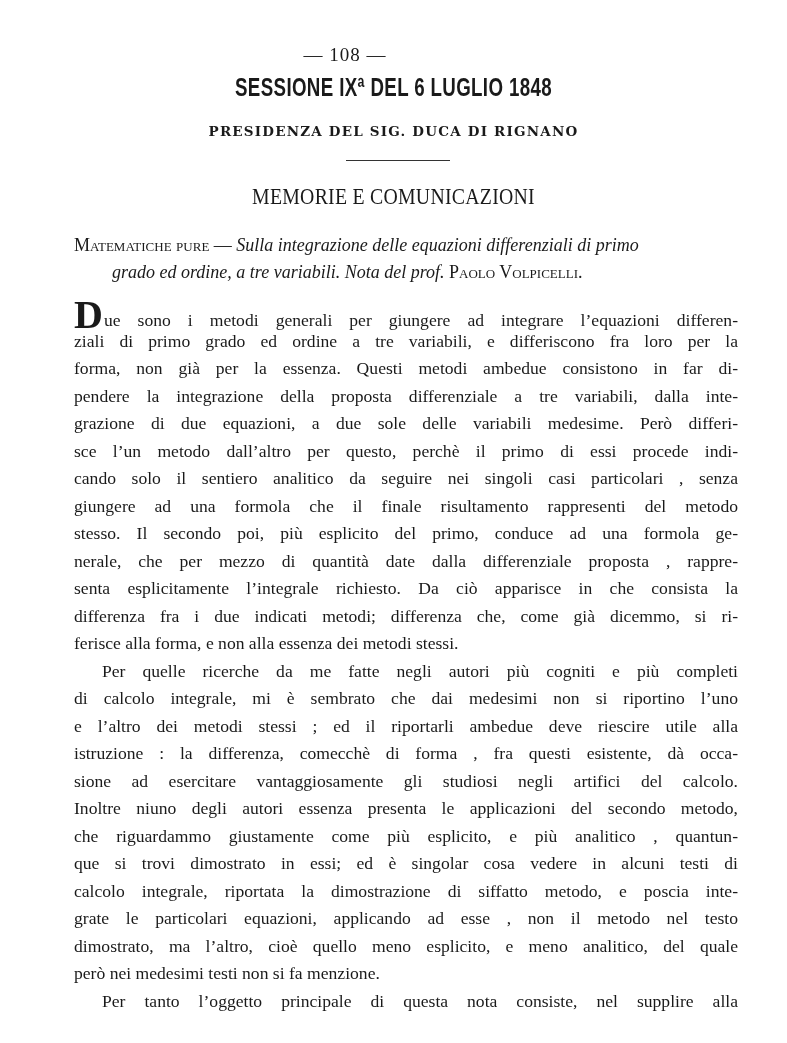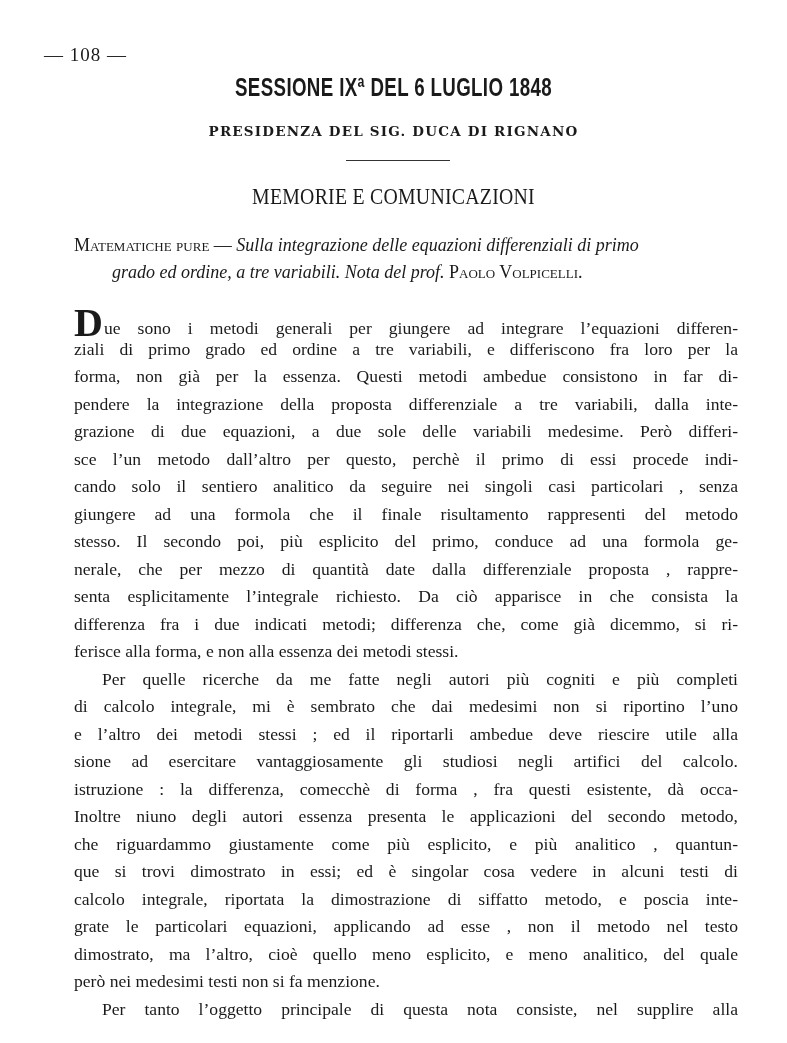--- a/index.html
+++ b/index.html
@@ -1,22 +1,22 @@
 <!DOCTYPE html>
 <html><head>
 <meta charset="utf-8">
 <style>
   html, body { margin: 0; padding: 0; background: #ffffff; }
   body {
     width: 787px; height: 1043px; position: relative; overflow: hidden;
     font-family: "Liberation Serif", "DejaVu Serif", serif; color: #1a1a1a;
   }
   .page-number {
-    position: absolute; top: 44px; left: 0; width: 690px; text-align: left;
-    font-size: 19px; letter-spacing: 1px; padding-left: 44px;
+    position: absolute; top: 44px; left: 0; width: 690px; text-align: center;
+    font-size: 19px; letter-spacing: 1px;
   }
   .session-title {
     position: absolute; top: 72px; left: 0; width: 787px; text-align: center;
     font-family: "Liberation Sans", "DejaVu Sans", sans-serif;
     font-size: 26px; font-weight: bold; letter-spacing: 0.5px;
     transform: scaleX(0.72); transform-origin: center;
     white-space: nowrap;
   }
   .presidency {
     position: absolute; top: 123px; left: 0; width: 787px; text-align: center;
@@ -33,21 +33,21 @@
     transform: scaleX(0.86); transform-origin: center; white-space: nowrap;
   }
   .article-header {
     position: absolute; top: 232px; left: 74px; width: 670px;
     font-size: 18px; line-height: 27px; text-indent: 0;
   }
   .article-header .line2 { display: block; padding-left: 38px; }
   .sc { font-variant: small-caps; margin-top: 36px; }
   .it { font-style: italic; margin-top: 48px; }
   .body-text {
-    position: absolute; top: 308px; left: 74px; width: 664px;
+    position: absolute; top: 300px; left: 74px; width: 664px;
     font-size: 17.6px; line-height: 27.5px; text-align: justify;
   }
   .body-text .line {
     display: block; text-align: justify; text-align-last: justify;
     white-space: nowrap; overflow: visible; height: 27.5px;
   }
   .body-text .line.last { text-align-last: left; }
   .body-text .indent { padding-left: 28px; }
   .drop-cap {
     font-size: 40px; font-weight: bold; line-height: 30px;
@@ -84,22 +84,22 @@
       <span class="line"><span>stesso. Il secondo poi, più esplicito del primo, conduce ad una formola ge-</span></span>
       <span class="line"><span>nerale, che per mezzo di quantità date dalla differenziale proposta , rappre-</span></span>
       <span class="line"><span>senta esplicitamente l’integrale richiesto. Da ciò apparisce in che consista la</span></span>
       <span class="line"><span>differenza fra i due indicati metodi; differenza che, come già dicemmo, si ri-</span></span>
       <span class="line last"><span>ferisce alla forma, e non alla essenza dei metodi stessi.</span></span>
     </div>
     <div>
       <span class="line indent"><span>Per quelle ricerche da me fatte negli autori più cogniti e più completi</span></span>
       <span class="line"><span>di calcolo integrale, mi è sembrato che dai medesimi non si riportino l’uno</span></span>
       <span class="line"><span>e l’altro dei metodi stessi ; ed il riportarli ambedue deve riescire utile alla</span></span>
+      <span class="line"><span>istruzione : la differenza, comecchè di forma , fra questi esistente, dà occa-</span></span>
       <span class="line"><span>sione ad esercitare vantaggiosamente gli studiosi negli artifici del calcolo.</span></span>
-      <span class="line"><span>istruzione : la differenza, comecchè di forma , fra questi esistente, dà occa-</span></span>
       <span class="line"><span>Inoltre niuno degli autori essenza presenta le applicazioni del secondo metodo,</span></span>
       <span class="line"><span>che riguardammo giustamente come più esplicito, e più analitico , quantun-</span></span>
       <span class="line"><span>que si trovi dimostrato in essi; ed è singolar cosa vedere in alcuni testi di</span></span>
       <span class="line"><span>calcolo integrale, riportata la dimostrazione di siffatto metodo, e poscia inte-</span></span>
       <span class="line"><span>grate le particolari equazioni, applicando ad esse , non il metodo nel testo</span></span>
       <span class="line"><span>dimostrato, ma l’altro, cioè quello meno esplicito, e meno analitico, del quale</span></span>
       <span class="line last"><span>però nei medesimi testi non si fa menzione.</span></span>
     </div>
     <div>
       <span class="line indent"><span>Per tanto l’oggetto principale di questa nota consiste, nel supplire alla</span></span>

